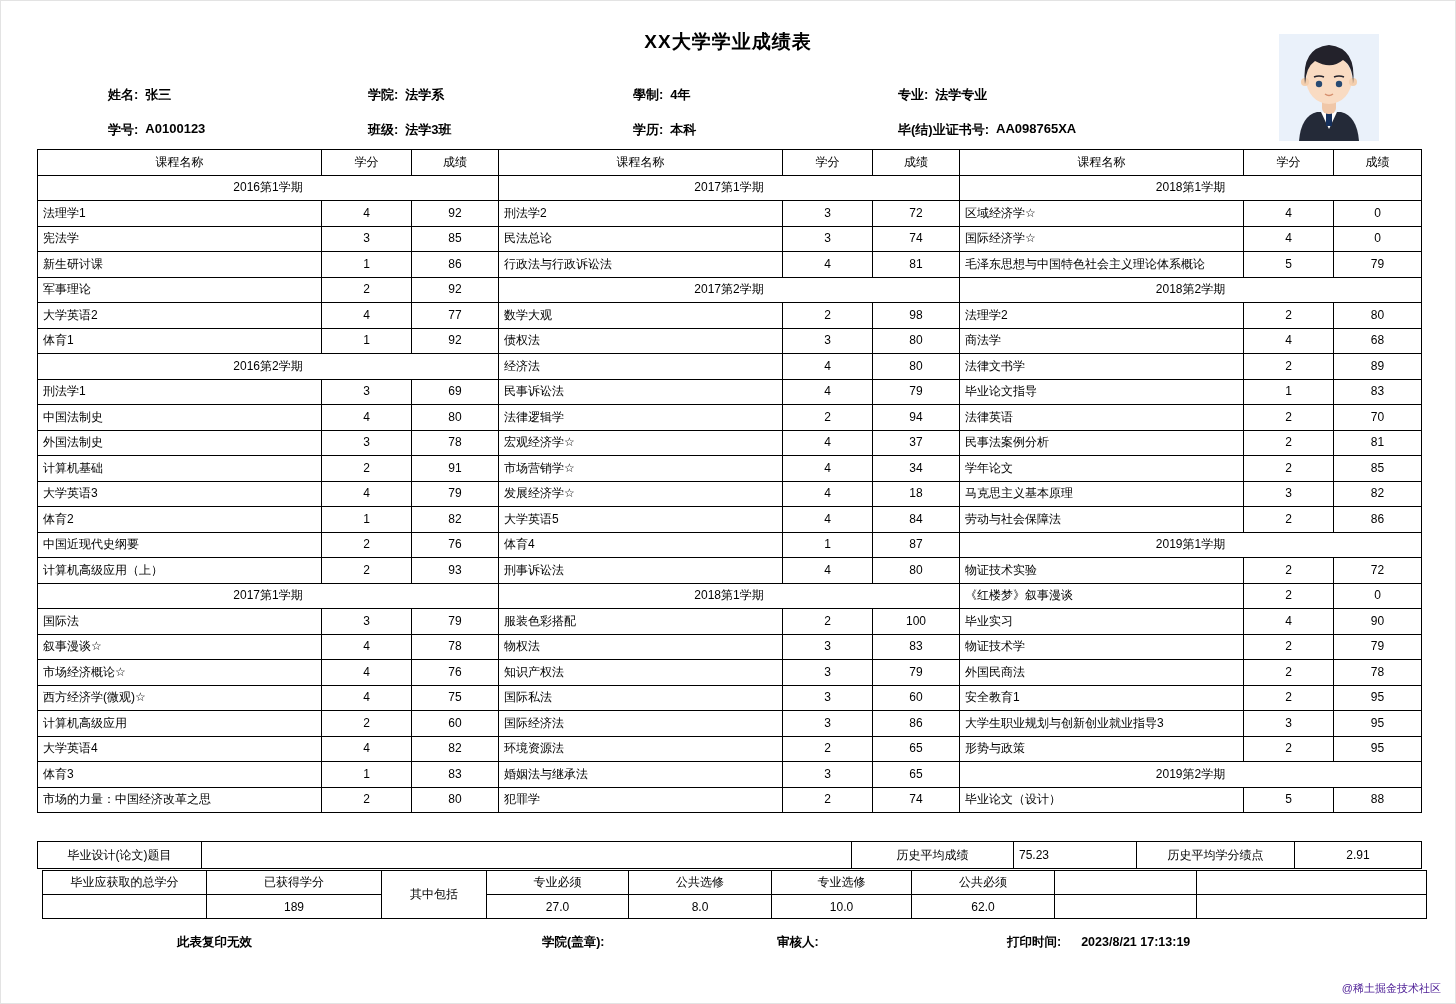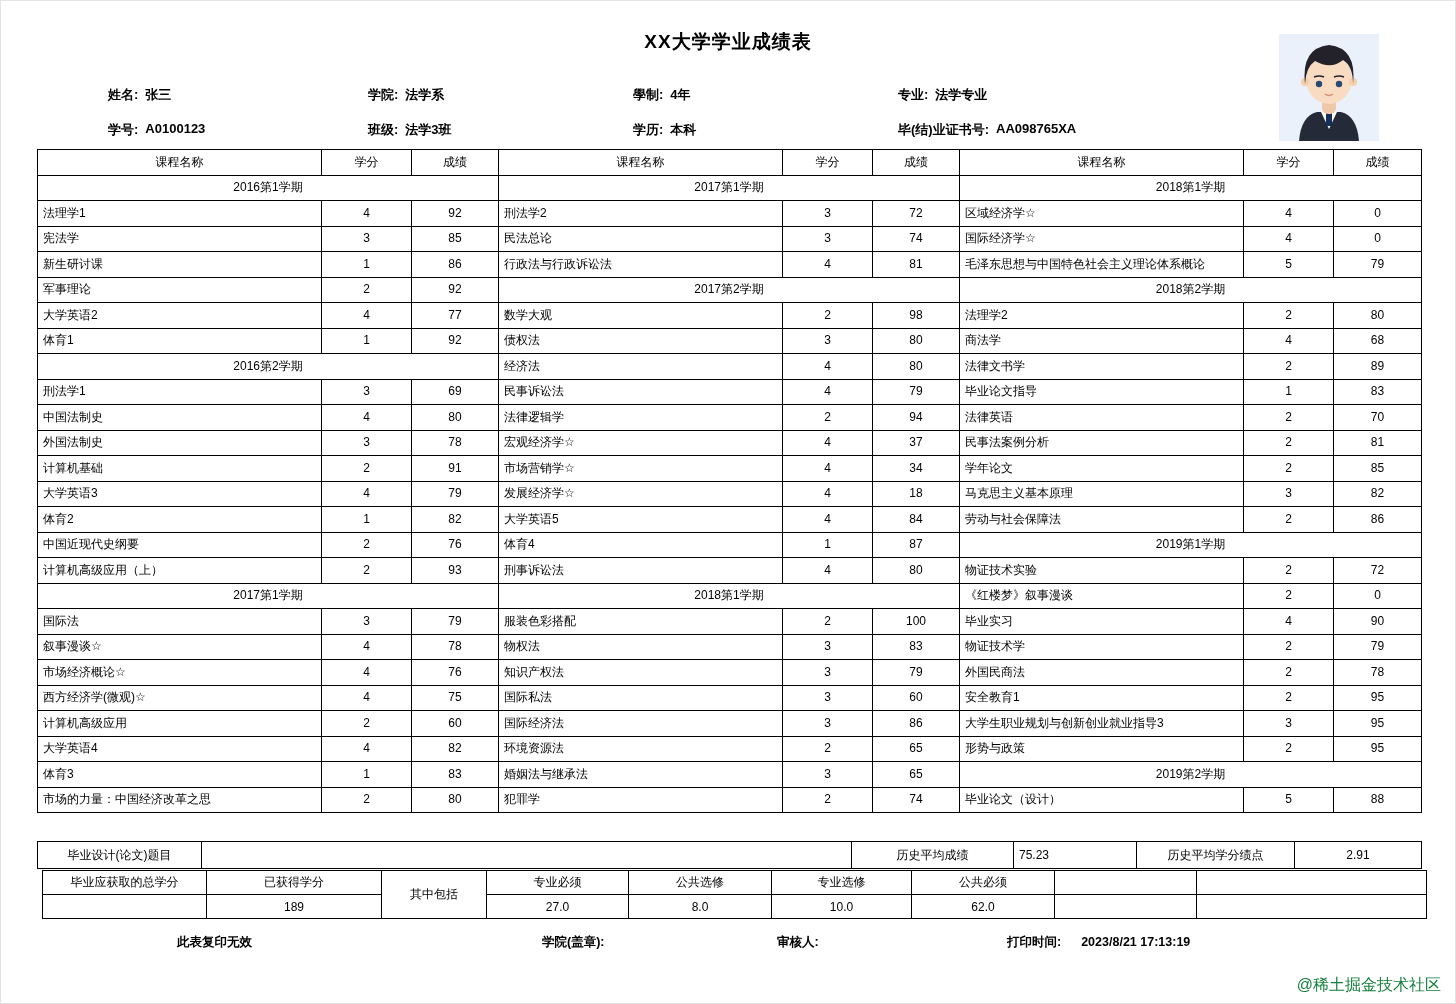--- a/index.html
+++ b/index.html
@@ -38,21 +38,21 @@
   .sum2 td { border:1px solid #000; height:24px; text-align:center; padding:0 5px; overflow:hidden; white-space:nowrap; }
 
   .footer { position:absolute; left:0; top:933px; width:100%; height:18px; font-size:12.5px; font-weight:700; }
   .footer > span { position:absolute; white-space:nowrap;padding-left:11px; }
   .f-invalid { left:165px; }
   .f-seal    { left:530px; }
   .f-review  { left:765px; }
   .f-print   { left:995px; }
   .f-print .ptv { margin-left:20px; font-weight:700; }
 
-  .watermark { position:absolute; right:14px; bottom:7px; font-size:16px; color:#15803d;text-align:center; }
+  .watermark { position:absolute; right:14px; bottom:7px; font-size:11px; color:#4c1d95;text-align:center; }
 </style>
 </head>
 <body>
 
 <div class="page">
 
   <div class="title">XX大学学业成绩表</div>
 
   <div class="info-grid">
     <div class="info-row">

